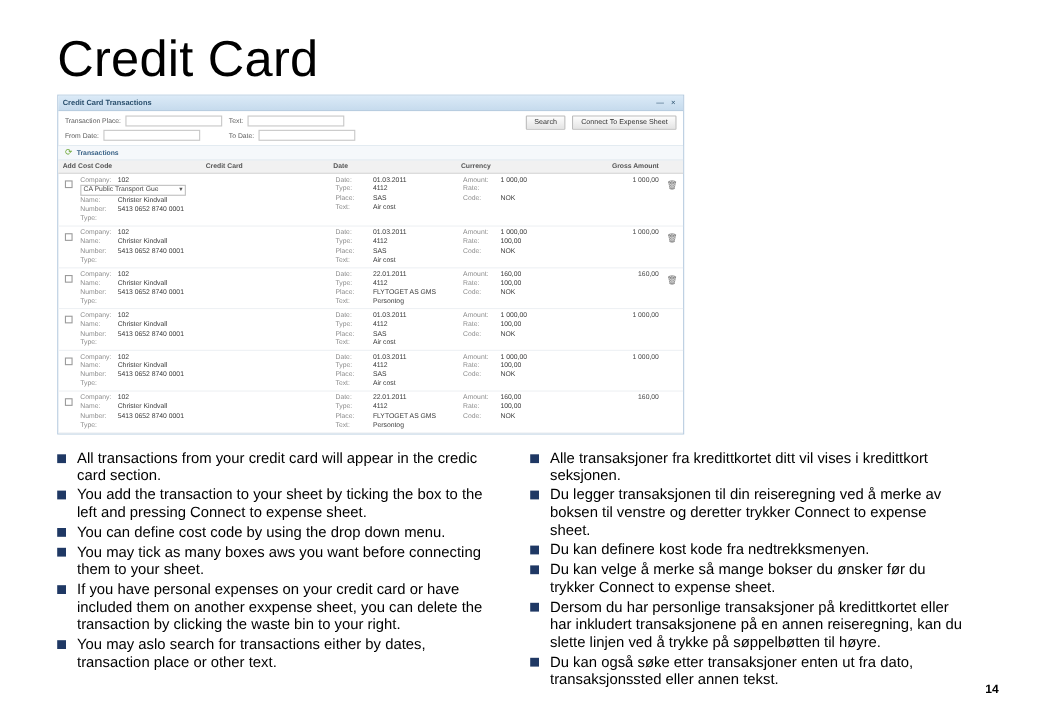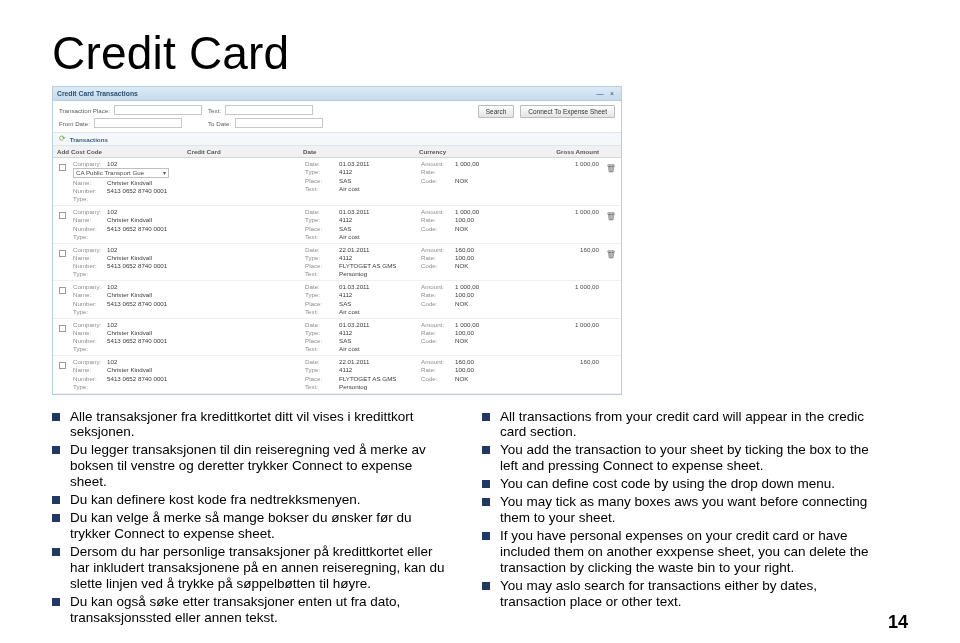--- a/index.html
+++ b/index.html
@@ -129,21 +129,21 @@
     margin-bottom:2px;
   }
   .cols li::before{
     content:"";
     position:absolute; left:0; top:4px;
     width:8px; height:8px; background:#1f3864;
   }
 
   .page-num {
     position:absolute; right:52px; bottom:10px;
-    font-size:18px; font-weight:bold; color:#000;
+    font-size:11px; font-weight:bold; color:#000;
   }
 </style>
 </head>
 <body>
 
 <div class="titles">
   <h1>Credit Card</h1>
 </div>
 
 <div class="app-window">
@@ -347,31 +347,31 @@
           <span class="kv"><span class="k">Rate:</span><span class="v">100,00</span></span>
           <span class="kv"><span class="k">Code:</span><span class="v">NOK</span></span>
         </div>
         <div class="cell c-gross">160,00</div>
         <div class="trash"></div>
       </div>
     </div>
 </div>
 
 <div class="cols">
+  <ul id="bul-en">
+      <li>All transactions from your credit card will appear in the credic card section.</li>
+      <li>You add the transaction to your sheet by ticking the box to the left and pressing Connect to expense sheet.</li>
+      <li>You can define cost code by using the drop down menu.</li>
+      <li>You may tick as many boxes aws you want before connecting them to your sheet.</li>
+      <li>If you have personal expenses on your credit card or have included them on another exxpense sheet, you can delete the transaction by clicking the waste bin to your right.</li>
+      <li>You may aslo search for transactions either by dates, transaction place or other text.</li>
+    </ul>
   <ul id="bul-no">
       <li>Alle transaksjoner fra kredittkortet ditt vil vises i kredittkort seksjonen.</li>
       <li>Du legger transaksjonen til din reiseregning ved å merke av boksen til venstre og deretter trykker Connect to expense sheet.</li>
       <li>Du kan definere kost kode fra nedtrekksmenyen.</li>
       <li>Du kan velge å merke så mange bokser du ønsker før du trykker Connect to expense sheet.</li>
       <li>Dersom du har personlige transaksjoner på kredittkortet eller har inkludert transaksjonene på en annen reiseregning, kan du slette linjen ved å trykke på søppelbøtten til høyre.</li>
       <li>Du kan også søke etter transaksjoner enten ut fra dato, transaksjonssted eller annen tekst.</li>
     </ul>
-  <ul id="bul-en">
-      <li>All transactions from your credit card will appear in the credic card section.</li>
-      <li>You add the transaction to your sheet by ticking the box to the left and pressing Connect to expense sheet.</li>
-      <li>You can define cost code by using the drop down menu.</li>
-      <li>You may tick as many boxes aws you want before connecting them to your sheet.</li>
-      <li>If you have personal expenses on your credit card or have included them on another exxpense sheet, you can delete the transaction by clicking the waste bin to your right.</li>
-      <li>You may aslo search for transactions either by dates, transaction place or other text.</li>
-    </ul>
 </div>
 
 <div class="page-num">14</div>
 
 </body></html>

